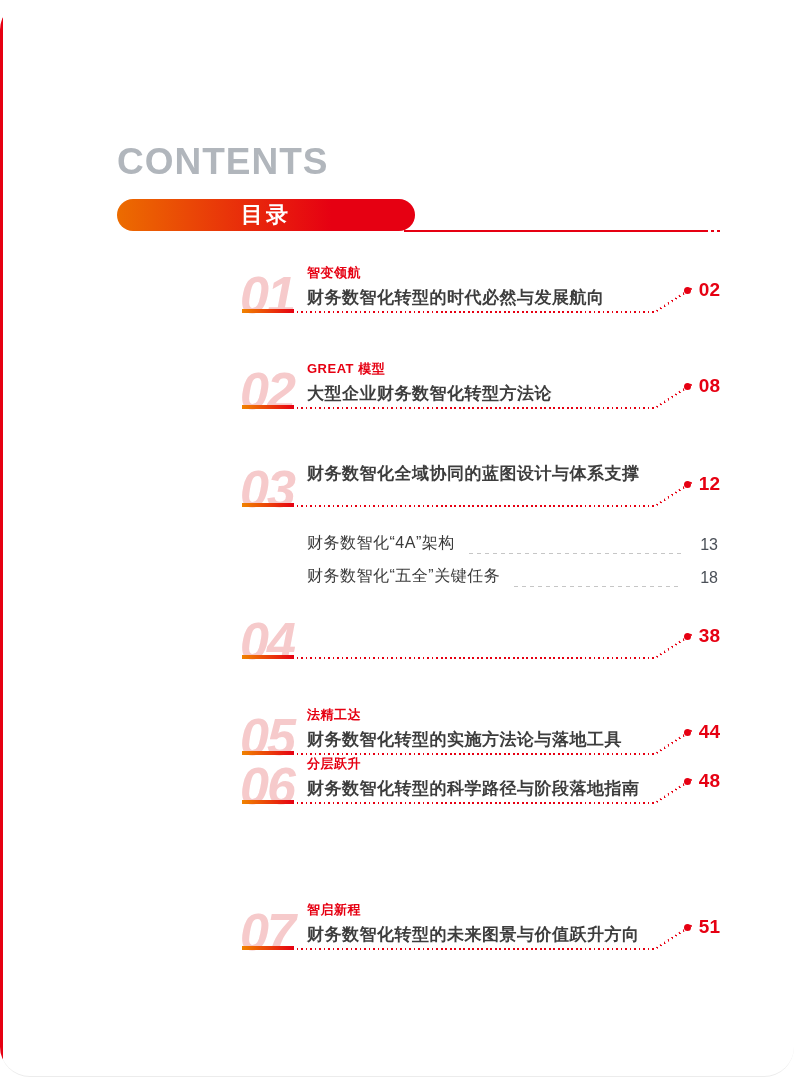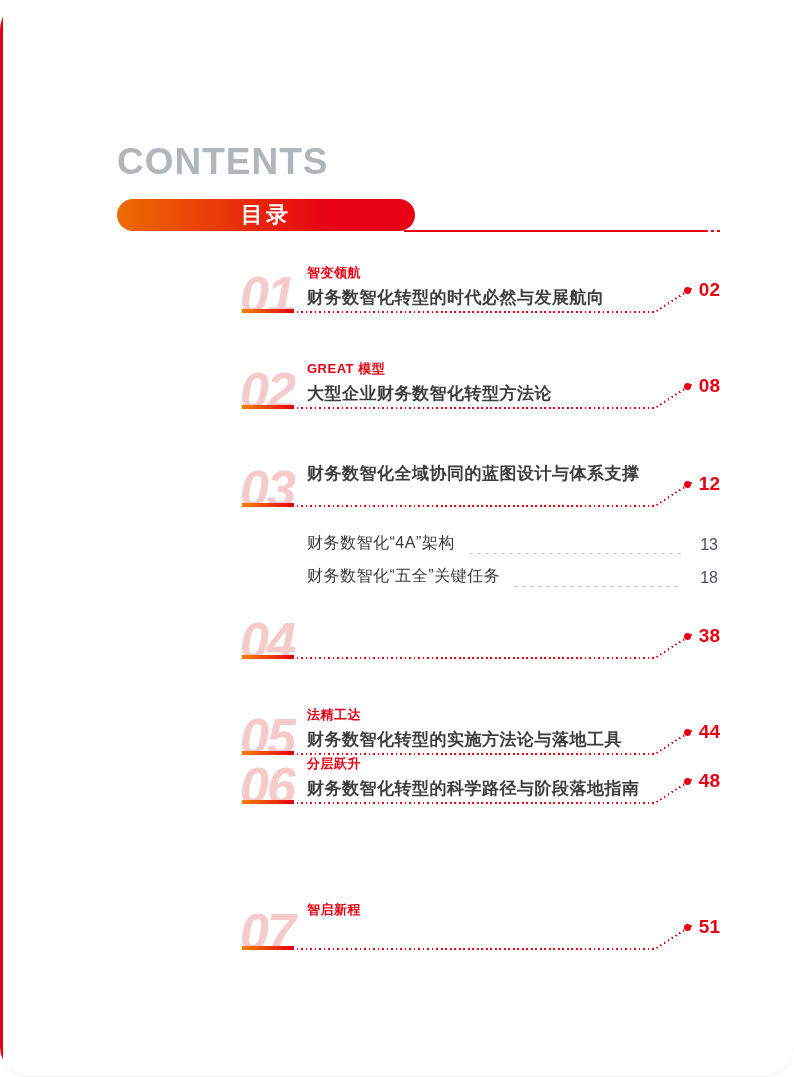--- a/index.html
+++ b/index.html
@@ -228,20 +228,21 @@
     <div class="diag"></div>
     <div class="bullet"></div>
     <div class="page-num">48</div>
     <div class="sub-list"></div>
   </div>
       <div class="entry entry-7">
     <div class="num">07</div>
     <div class="num-underline"></div>
     <div class="entry-text">
       <div class="entry-title">智启新程</div>
+      <div class="entry-subtitle">财务数智化转型的未来图景与价值跃升方向</div>
     </div>
     <div class="dots"></div>
     <div class="diag"></div>
     <div class="bullet"></div>
     <div class="page-num">51</div>
     <div class="sub-list"></div>
   </div>
     </div>
 </div>
 

